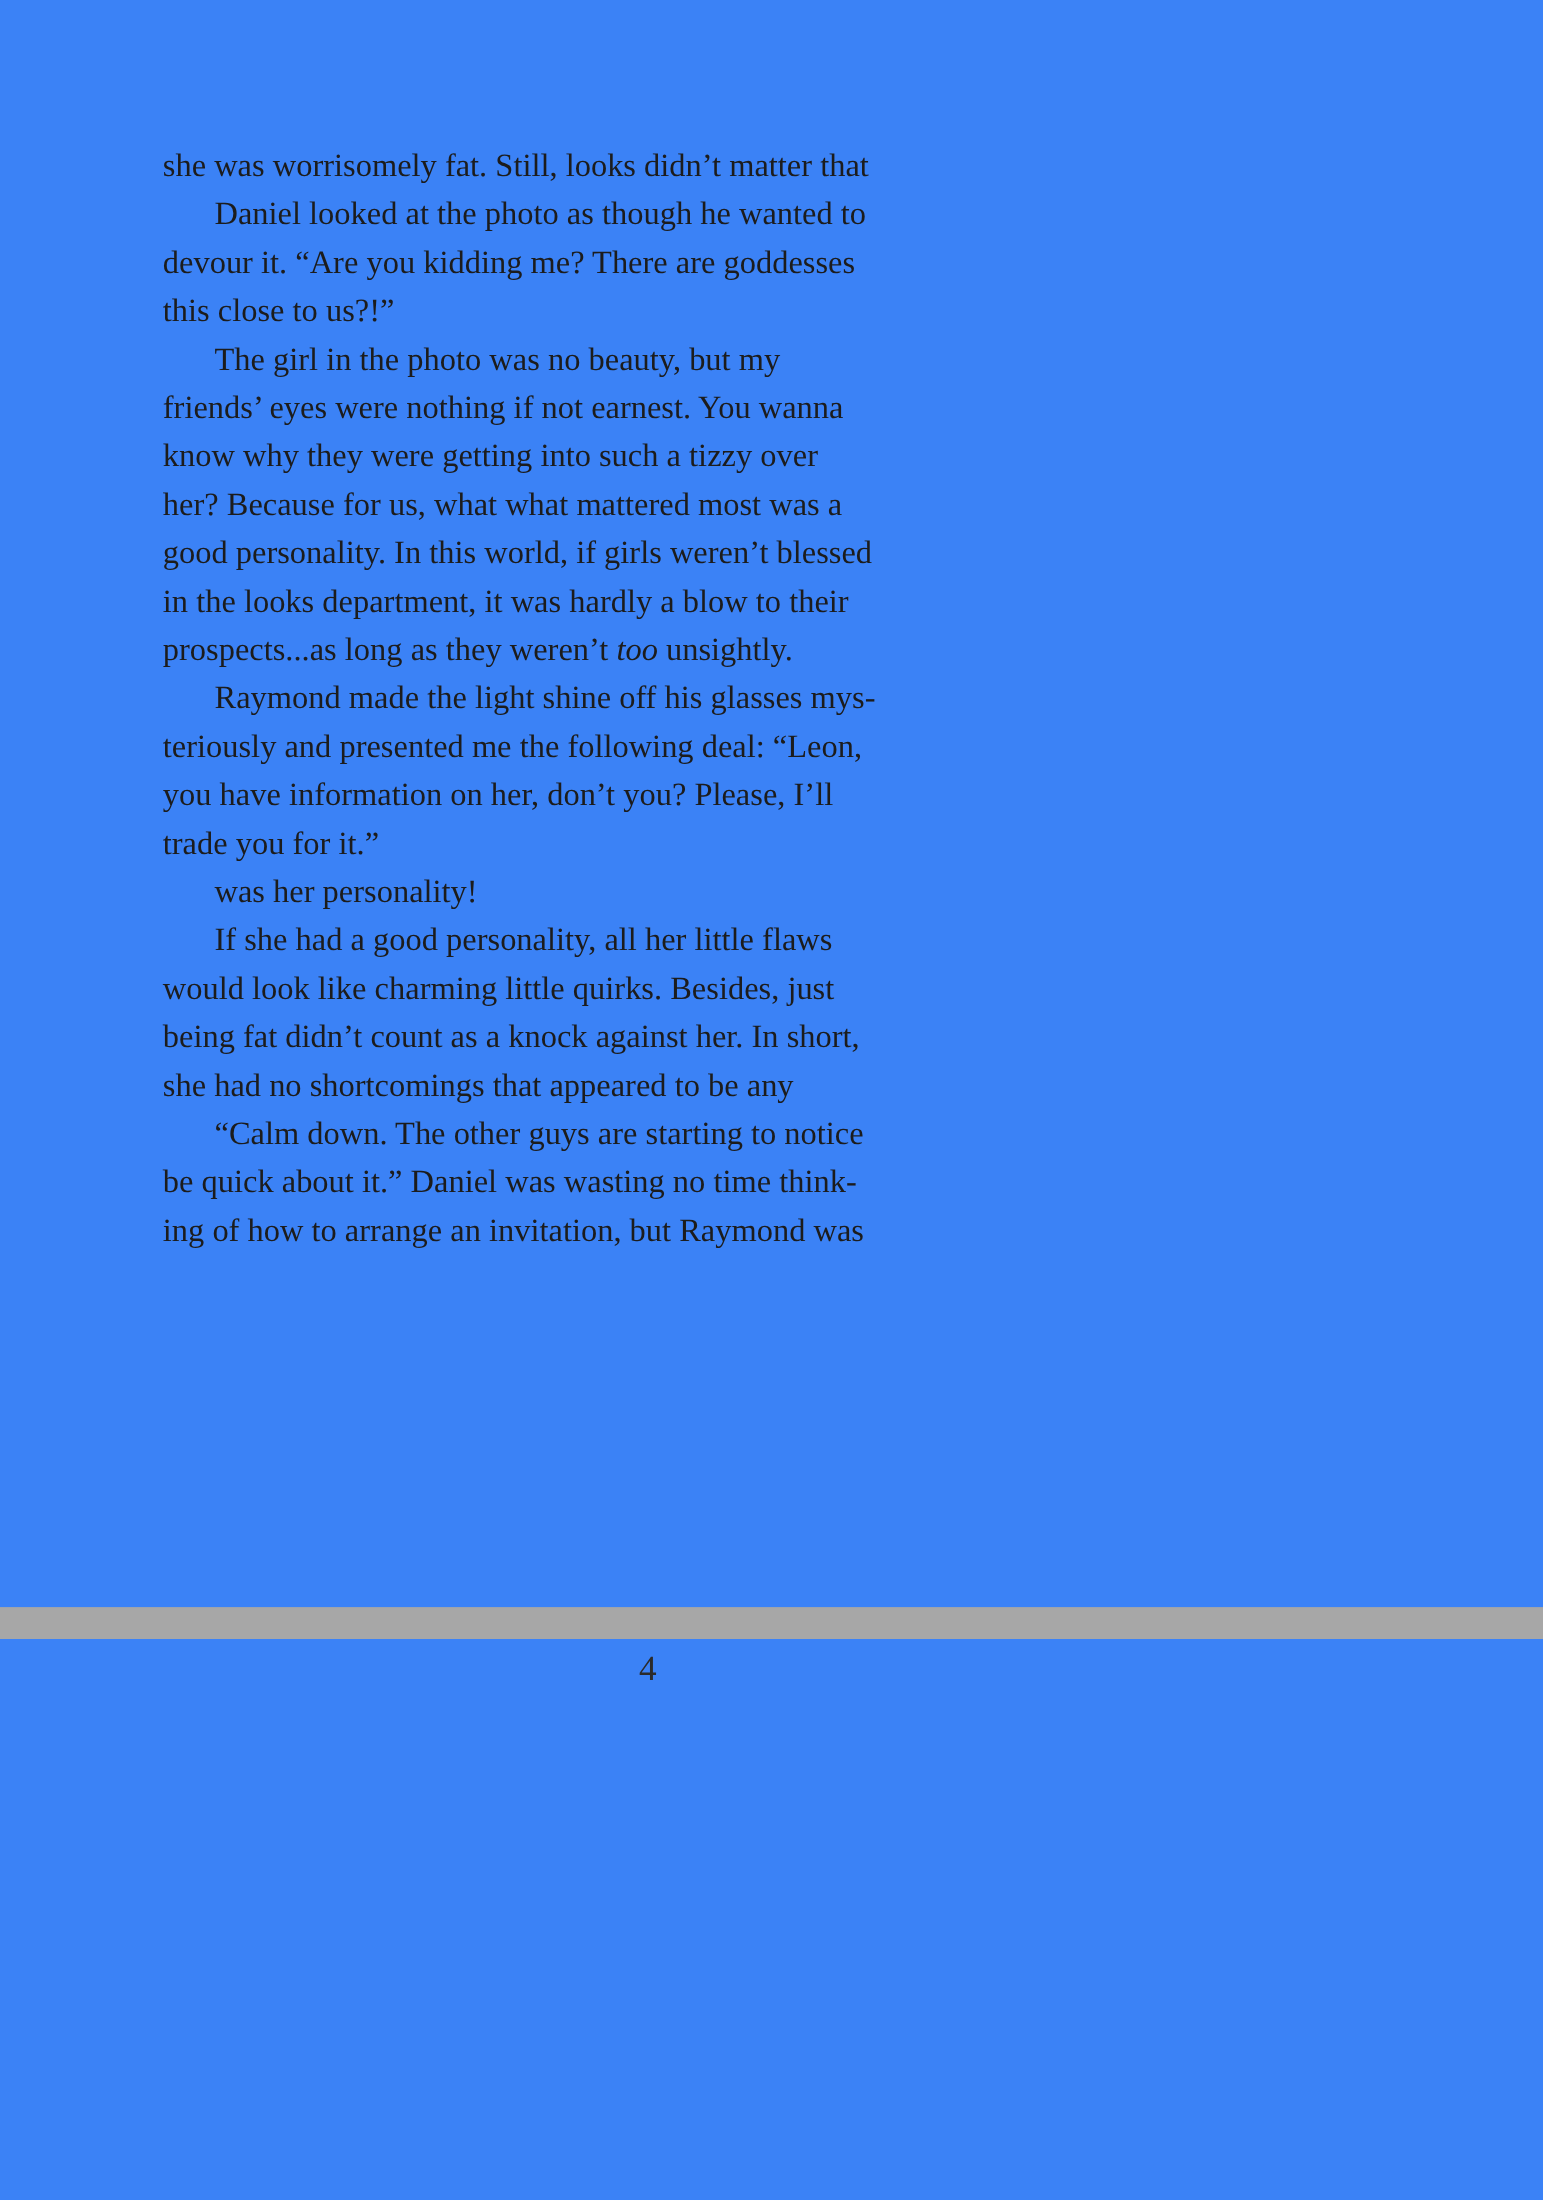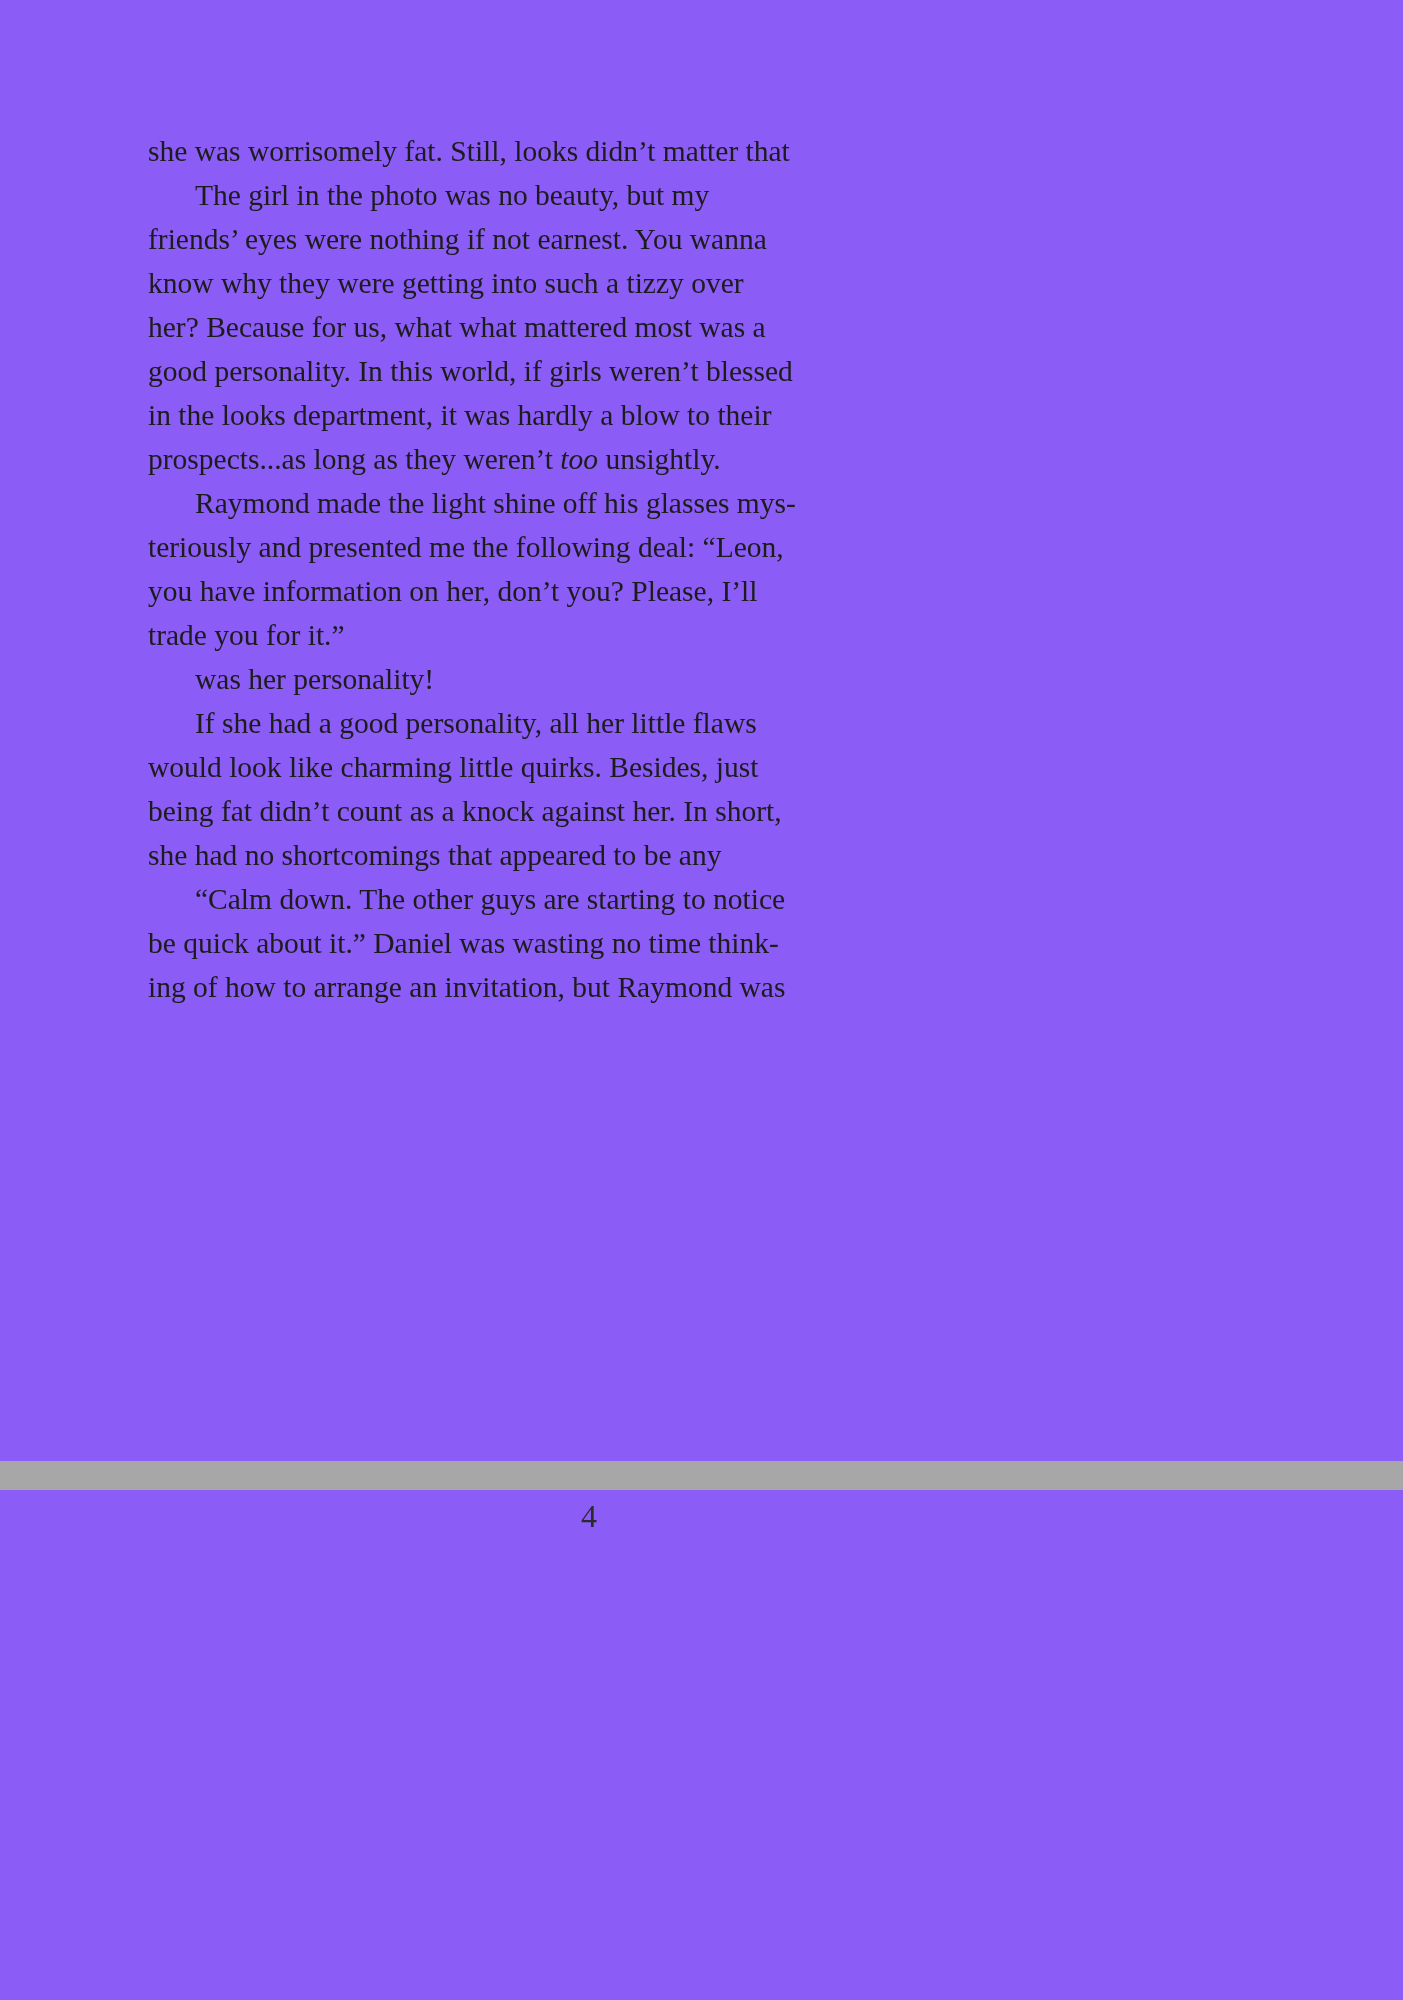--- a/index.html
+++ b/index.html
@@ -4,21 +4,21 @@
 <style>
   html, body {
     margin: 0;
     padding: 0;
     background: #ffffff;
   }
   .page {
     position: relative;
     width: 1403px;
     height: 2000px;
-    background: #8b5cf6;
+    background: #3b82f6;
     font-family: "Liberation Serif", serif;
     color: #1c1c1c;
     overflow: hidden;
   }
   .text-block {
     position: absolute;
     left: 148px;
     top: 129px;
     width: 830px;
     font-size: 29.5px;
@@ -58,20 +58,25 @@
 </style>
 </head>
 <body>
 
 <div class="page">
   <div class="text-block">
       <p class="para">
         <span class="line">she was worrisomely fat. Still, looks didn’t matter that</span>
       </p>
       <p class="para indent">
+        <span class="line">Daniel looked at the photo as though he wanted to</span>
+        <span class="line">devour it. “Are you kidding me? There are goddesses</span>
+        <span class="line">this close to us?!”</span>
+      </p>
+      <p class="para indent">
         <span class="line">The girl in the photo was no beauty, but my</span>
         <span class="line">friends’ eyes were nothing if not earnest. You wanna</span>
         <span class="line">know why they were getting into such a tizzy over</span>
         <span class="line">her? Because for us, what what mattered most was a</span>
         <span class="line">good personality. In this world, if girls weren’t blessed</span>
         <span class="line">in the looks department, it was hardly a blow to their</span>
         <span class="line"><span>prospects...as long as they weren’t </span><em>too</em><span> unsightly.</span></span>
       </p>
       <p class="para indent">
         <span class="line">Raymond made the light shine off his glasses mys-</span>

